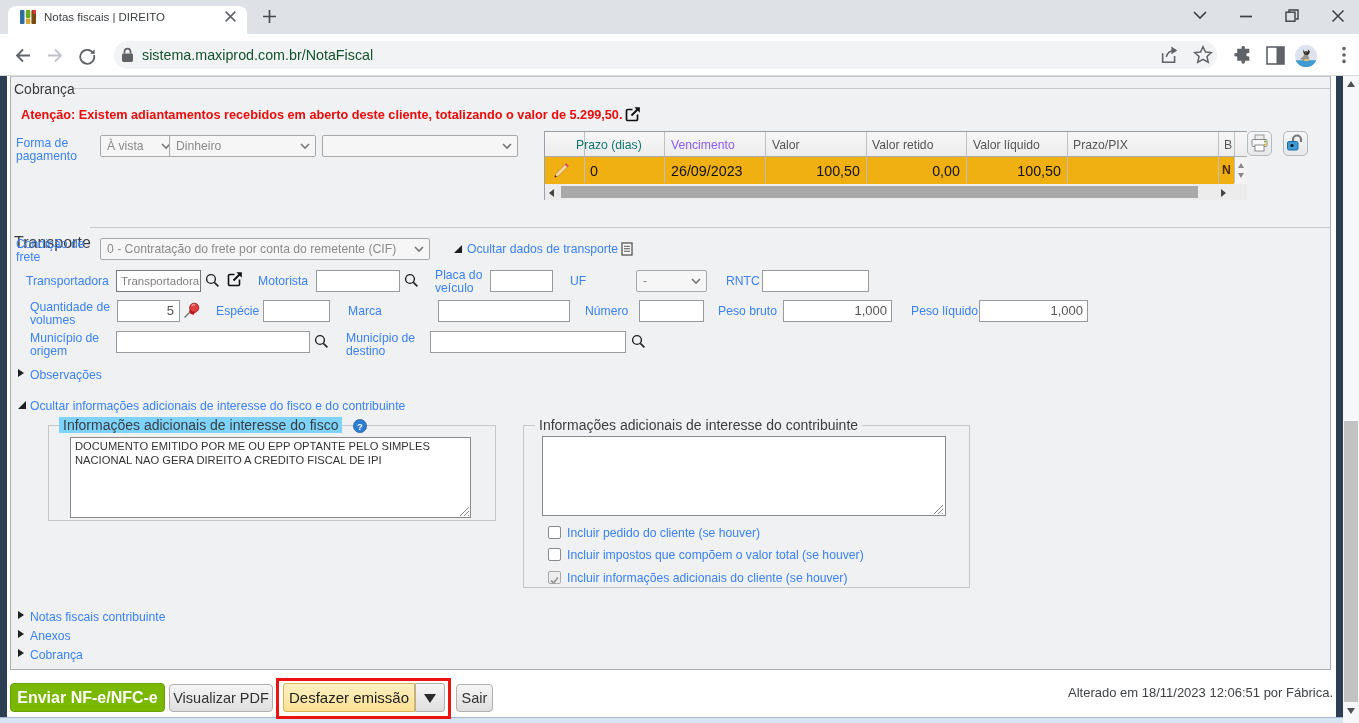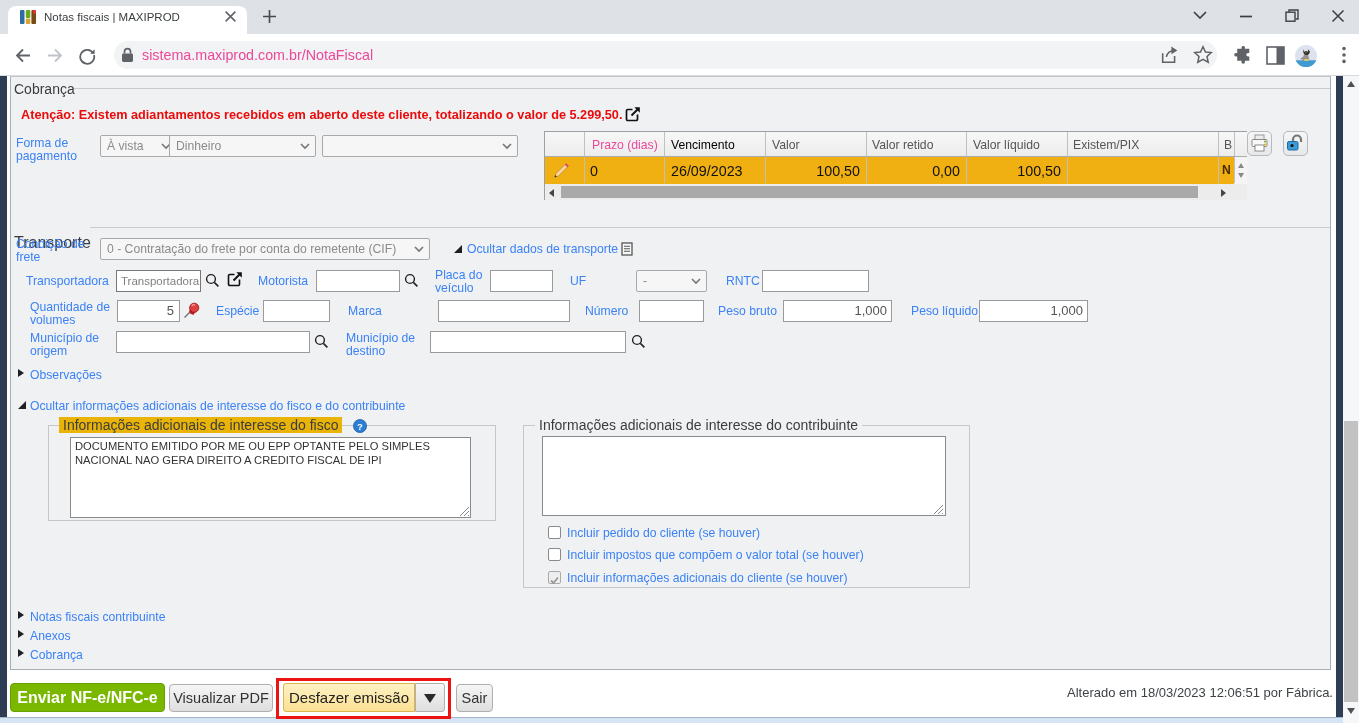--- a/index.html
+++ b/index.html
@@ -17,21 +17,21 @@
 
 <div class="a" style="left:0;top:0;width:1359px;height:34px;background:#dee1e6"></div>
 <div class="a" style="left:8px;top:6px;width:239px;height:28px;background:#fff;border-radius:8px 8px 0 0"></div>
 <svg class="a" style="left:20px;top:10px" width="16" height="14" viewBox="0 0 16 14">
  <rect x="0" y="0" width="4.5" height="14" rx="1" fill="#2e6da4"></rect>
  <rect x="5.8" y="0" width="4.5" height="8" rx="1" fill="#6aaa1e"></rect>
  <rect x="5.8" y="8.5" width="4.5" height="5.5" rx="1" fill="#d8a62f"></rect>
  <rect x="11.4" y="0" width="4.6" height="14" rx="1" fill="#7a4a12"></rect>
  <rect x="13.2" y="0" width="2.8" height="3.5" fill="#e33"></rect>
 </svg>
-<div class="a" style="left:44px;top:11px;font-size:11.5px;color:#3c4043">Notas fiscais | MAXIPROD</div>
+<div class="a" style="left:44px;top:11px;font-size:11.5px;color:#3c4043">Notas fiscais | DIREITO</div>
 <svg class="a" style="left:224px;top:10px" width="13" height="13" viewBox="0 0 12 12">
     <path d="M1.5 1.5l9 9M10.5 1.5l-9 9" stroke="#5f6368" stroke-width="1.4"></path>
   </svg>
 <svg class="a" style="left:262px;top:9px" width="15" height="15" viewBox="0 0 14 14">
     <path d="M7 1v12M1 7h12" stroke="#45494d" stroke-width="1.5"></path>
   </svg>
 <svg class="a" style="left:1192px;top:9px" width="16" height="12" viewBox="0 0 16 12">
     <path d="M2 3l6 6 6-6" stroke="#3c4043" stroke-width="1.6" fill="none"></path>
   </svg>
 <svg class="a" style="left:1238px;top:8px" width="16" height="16" viewBox="0 0 16 16">
@@ -53,21 +53,21 @@
   </svg>
 <svg class="a" style="left:77px;top:45px" width="20" height="20" viewBox="0 0 20 20">
     <path d="M16.4 8.5A7 7 0 1 0 17 10" stroke="#5f6368" stroke-width="1.8" fill="none"></path>
     <path d="M17.6 4.3v4.4h-4.4z" fill="#5f6368"></path>
   </svg>
 <div class="a" style="left:114px;top:41px;width:1103px;height:28px;background:#f1f3f4;border-radius:14px"></div>
 <svg class="a" style="left:121px;top:47px" width="13" height="16" viewBox="0 0 13 16">
     <rect x="1" y="6.5" width="11" height="8.5" rx="1.4" fill="#5f6368"></rect>
     <path d="M3.5 6.5V4.6a3 3 0 0 1 6 0v1.9" stroke="#5f6368" stroke-width="1.7" fill="none"></path>
   </svg>
-<div class="a" style="left:142px;top:47px;font-size:14.3px;color:#ec4899">sistema.maxiprod.com.br/NotaFiscal</div>
+<div class="a" style="left:142px;top:47px;font-size:14.3px;color:#14532d">sistema.maxiprod.com.br/NotaFiscal</div>
 <svg class="a" style="left:1159px;top:44px" width="22" height="22" viewBox="0 0 24 24">
     <path d="M4 10v10h13V13" fill="none" stroke="#5f6368" stroke-width="1.7"></path>
     <path d="M8 14c1-4 4-7 9-7" fill="none" stroke="#5f6368" stroke-width="1.7"></path>
     <path d="M13.5 2.8L20 7l-6.5 4.2z" fill="#5f6368"></path>
   </svg>
 <svg class="a" style="left:1193px;top:45px" width="20" height="20" viewBox="0 0 20 20">
     <path d="M10 1.7l2.5 5.3 5.8.6-4.3 3.9 1.2 5.7L10 14.3l-5.2 2.9 1.2-5.7L1.7 7.6l5.8-.6z" fill="none" stroke="#5f6368" stroke-width="1.5"></path>
   </svg>
 <svg class="a" style="left:1233px;top:45px" width="20" height="20" viewBox="0 0 20 20">
     <path d="M8.5 2.5a1.8 1.8 0 0 1 3.5 0c0 .5-.2.8-.2 1.2h4.5v4.5c-.4 0-.7-.2-1.2-.2a1.8 1.8 0 0 0 0 3.6c.5 0 .8-.2 1.2-.2v4.4h-4.5c0 .4.2.7.2 1.2a1.8 1.8 0 0 1-3.6 0c0-.5.2-.8.2-1.2H4.2v-4.4c-.4 0-.7.2-1.2.2a1.8 1.8 0 0 1 0-3.6c.5 0 .8.2 1.2.2V3.7h4.4c0-.4-.1-.7-.1-1.2z" fill="#5f6368"></path>
@@ -143,26 +143,26 @@
 <div class="a" style="left:545px;top:132px;width:702px;height:51px;font-size:12.2px">
  <div style="position:absolute;left:39px;top:0;width:1px;height:51px;background:#c0c0c0"></div>
  <div style="position:absolute;left:119px;top:0;width:1px;height:51px;background:#c0c0c0"></div>
  <div style="position:absolute;left:220px;top:0;width:1px;height:51px;background:#c0c0c0"></div>
  <div style="position:absolute;left:321px;top:0;width:1px;height:51px;background:#c0c0c0"></div>
  <div style="position:absolute;left:421px;top:0;width:1px;height:51px;background:#c0c0c0"></div>
  <div style="position:absolute;left:522px;top:0;width:1px;height:51px;background:#c0c0c0"></div>
  <div style="position:absolute;left:673px;top:0;width:1px;height:51px;background:#c0c0c0"></div>
  <div style="position:absolute;left:689px;top:0;width:1px;height:51px;background:#c0c0c0"></div>
  <div style="position:absolute;left:0;top:24px;width:702px;height:1px;background:#ababab"></div>
- <div style="position:absolute;left:47px;top:6px;color:#ec4899">Prazo (dias)</div>
- <div style="position:absolute;left:126px;top:6px;color:#000000">Vencimento</div>
+ <div style="position:absolute;left:31px;top:6px;color:#0f766e">Prazo (dias)</div>
+ <div style="position:absolute;left:126px;top:6px;color:#8b5cf6">Vencimento</div>
  <div style="position:absolute;left:227px;top:6px;color:#555">Valor</div>
  <div style="position:absolute;left:327px;top:6px;color:#555">Valor retido</div>
  <div style="position:absolute;left:428px;top:6px;color:#555">Valor líquido</div>
- <div style="position:absolute;left:528px;top:6px;color:#555">Existem/PIX</div>
+ <div style="position:absolute;left:528px;top:6px;color:#555">Prazo/PIX</div>
  <div style="position:absolute;left:679px;top:6px;color:#555">B</div>
  <div style="position:absolute;left:45px;top:31px;color:#111;font-size:14.3px;">0</div>
  <div style="position:absolute;left:126px;top:31px;color:#111;font-size:14.3px;">26/09/2023</div>
  <div style="position:absolute;left:220px;top:31px;width:95px;text-align:right;color:#111;font-size:14.3px;">100,50</div>
  <div style="position:absolute;left:321px;top:31px;width:94px;text-align:right;color:#111;font-size:14.3px;">0,00</div>
  <div style="position:absolute;left:421px;top:31px;width:95px;text-align:right;color:#111;font-size:14.3px;">100,50</div>
  <div style="position:absolute;left:677px;top:31px;color:#4a2c00;font-weight:bold">N</div>
 </div>
 <div class="a" style="left:1247px;top:131px;width:25px;height:25px;background:linear-gradient(#f5f6f7,#e6e8ea);border:1px solid #b3bac0;border-radius:5px">
 <svg width="23" height="23" viewBox="0 0 23 23">
@@ -251,21 +251,21 @@
 <svg class="a" style="left:631px;top:334px" width="15" height="15" viewBox="0 0 15 15">
     <circle cx="6" cy="6" r="4.4" fill="none" stroke="#222" stroke-width="1.4"></circle>
     <path d="M9.4 9.4l4 4" stroke="#222" stroke-width="1.6"></path>
   </svg>
 <div class="tri-r" style="left:18px;top:369px"></div>
 <div class="lbl" style="left:30px;top:369px">Observações</div>
 
 <div class="tri-c" style="left:18px;top:401px"></div>
 <div class="lbl" style="left:30px;top:400px">Ocultar informações adicionais de interesse do fisco e do contribuinte</div>
 <div class="a" style="left:48px;top:425px;width:448px;height:96px;border:1px solid #c3c8cd"></div>
-<div class="a" style="left:59px;top:417px;font-size:14px;color:#3a3d40;background:#eab308;padding:0 4px">Informações adicionais de interesse do fisco</div>
+<div class="a" style="left:59px;top:417px;font-size:14px;color:#3a3d40;background:#7dd3fc;padding:0 4px">Informações adicionais de interesse do fisco</div>
 <svg class="a" style="left:353px;top:419px" width="14" height="14" viewBox="0 0 16 16">
     <circle cx="8" cy="8" r="7.5" fill="#2d7dd2"></circle>
     <circle cx="8" cy="8" r="7.5" fill="none" stroke="#1a5a9e" stroke-width="0.8"></circle>
     <text x="8" y="12" font-size="11" font-weight="bold" fill="#fff" text-anchor="middle" font-family="Liberation Sans">?</text>
   </svg>
 <div class="a" style="left:70px;top:437px;width:401px;height:81px;background:#fff;border:1px solid #8a8a8a;font-size:11.2px;color:#333;padding:2px 4px;line-height:13.5px;white-space:nowrap;overflow:hidden">DOCUMENTO EMITIDO POR ME OU EPP OPTANTE PELO SIMPLES<br>NACIONAL NAO GERA DIREITO A CREDITO FISCAL DE IPI</div>
 <svg class="a" style="left:459px;top:506px" width="11" height="11" viewBox="0 0 11 11">
     <path d="M10 1L1 10M10 5L5 10M10 9l-1 1" stroke="#888" stroke-width="1"></path>
   </svg>
 <div class="a" style="left:523px;top:425px;width:447px;height:163px;border:1px solid #c3c8cd"></div>
@@ -290,13 +290,13 @@
 <div class="tri-r" style="left:18px;top:649px"></div>
 <div class="lbl" style="left:30px;top:649px">Cobrança</div>
 
 <div class="a" style="left:10px;top:683px;width:155px;height:29px;background:#7ab800;border:1px solid #69a000;border-radius:4px;color:#fff;font-weight:bold;font-size:16px;text-align:center;line-height:27px">Enviar NF-e/NFC-e</div>
 <div class="gbtn" style="left:169px;top:684px;width:104px;line-height:26px">Visualizar PDF</div>
 <div class="a" style="left:276px;top:678px;width:175px;height:41px;border:3px solid #ec1313"></div>
 <div class="a" style="left:283px;top:683px;width:132px;height:29px;background:linear-gradient(#fdf2c3,#fbe092);border:1px solid #dcb54d;border-radius:3px 0 0 3px;font-size:15px;color:#222;text-align:center;line-height:27px">Desfazer emissão</div>
 <div class="gbtn" style="left:415px;top:683px;width:30px;height:29px;border-radius:0 3px 3px 0"></div>
 <div class="a" style="left:424px;top:694px;width:0;height:0;border-left:6px solid transparent;border-right:6px solid transparent;border-top:9px solid #2a2a2a"></div>
 <div class="gbtn" style="left:456px;top:684px;width:37px;line-height:26px">Sair</div>
-<div class="a" style="left:933px;top:685px;width:400px;text-align:right;font-size:13px;color:#3f4245">Alterado em 18/03/2023 12:06:51 por Fábrica.</div>
+<div class="a" style="left:933px;top:685px;width:400px;text-align:right;font-size:13px;color:#3f4245">Alterado em 18/11/2023 12:06:51 por Fábrica.</div>
 
 </body></html>

